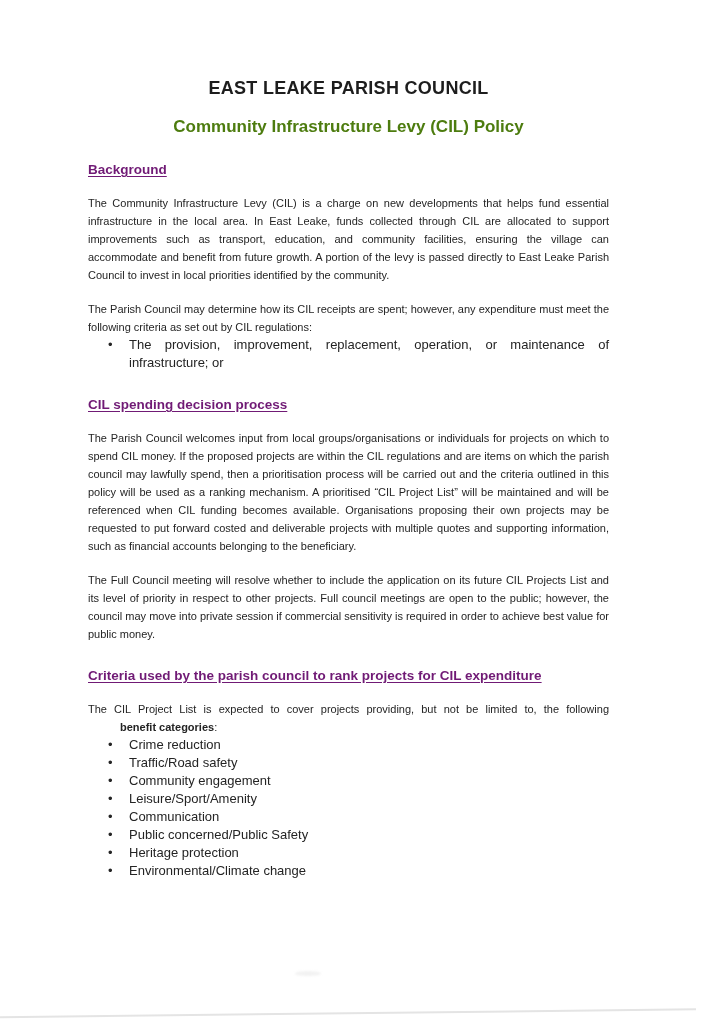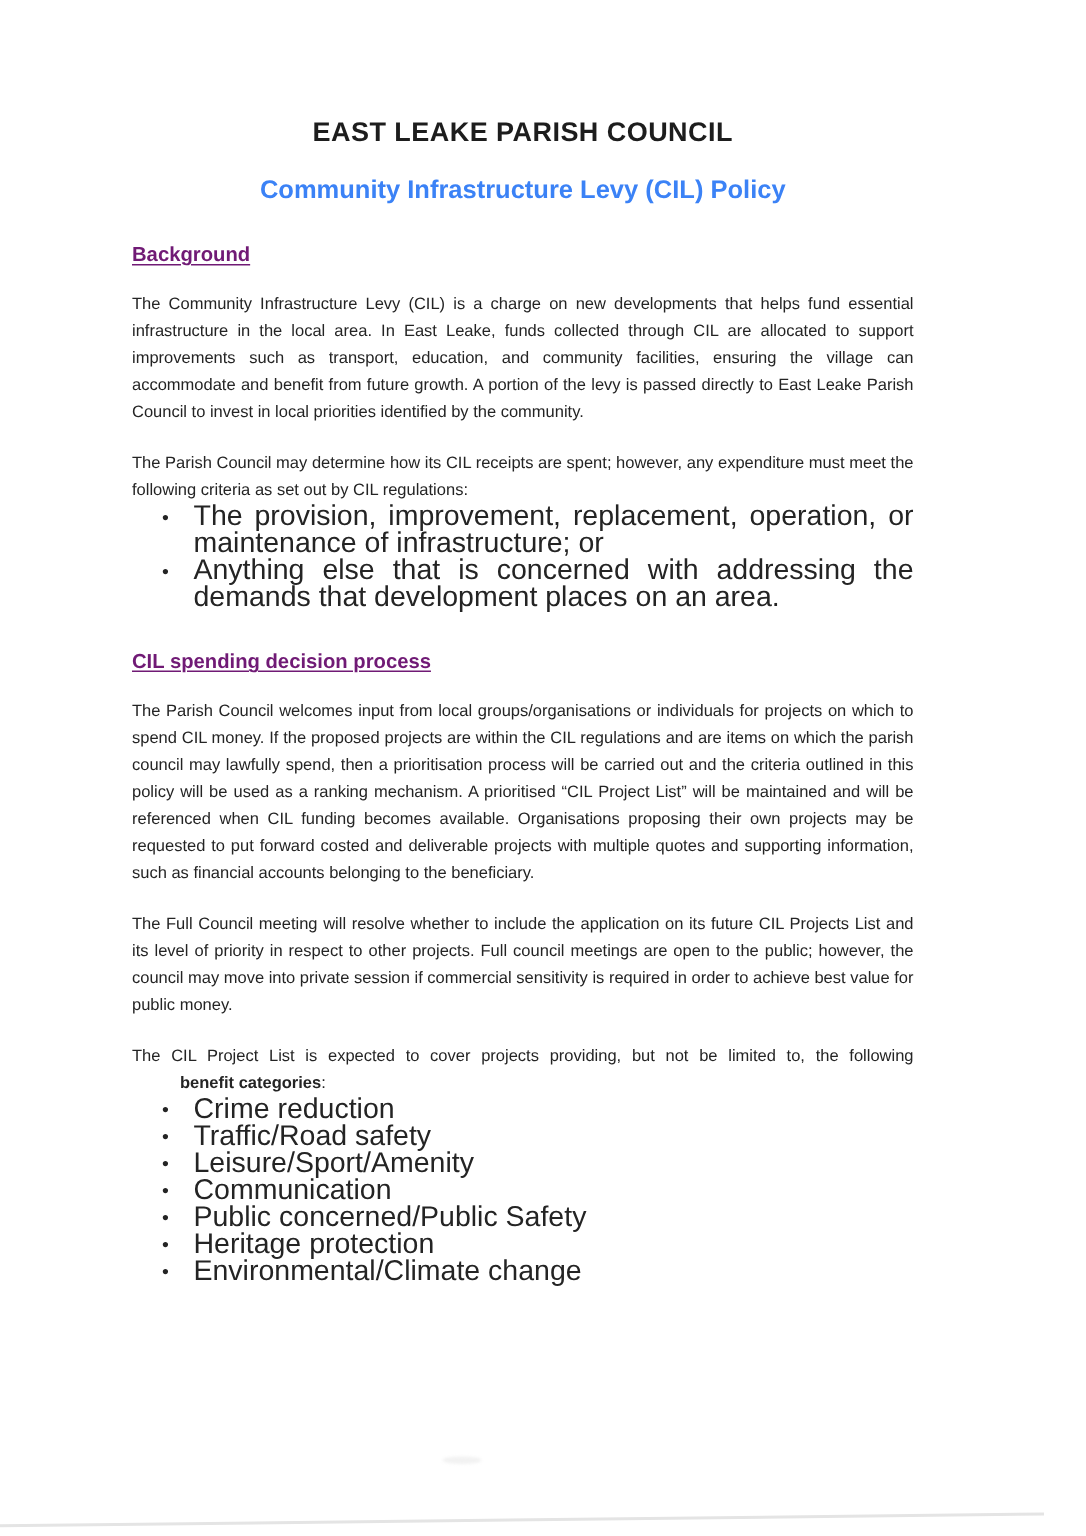--- a/index.html
+++ b/index.html
@@ -25,21 +25,21 @@
     font-weight: bold;
     letter-spacing: 0.3px;
     color: #1d1d1d;
   }
   .doc-subtitle {
     margin: 19px 0 0 0;
     text-align: center;
     font-size: 17px;
     line-height: 20px;
     font-weight: bold;
-    color: #3b82f6;
+    color: #4d7c0f;
   }
   .section-heading {
     margin: 24px 0 0 0;
     font-size: 13.5px;
     line-height: 17px;
     font-weight: bold;
     text-decoration: underline;
     text-underline-offset: 2px;
     color: #701a75;
   }
@@ -47,21 +47,21 @@
     margin: 16px 0 0 0;
     font-size: 11px;
     line-height: 18px;
     text-align: justify;
     color: #242424;
   }
   ul.bullets {
     list-style: none;
     margin: 0;
     padding: 0;
-    font-size: 19px;
+    font-size: 13px;
     line-height: 18px;
     color: #242424;
   }
   ul.bullets li {
     position: relative;
     padding-left: 41px;
     text-align: justify;
   }
   ul.bullets li::before {
     content: "\2022";
@@ -98,35 +98,36 @@
 
     <h1 class="doc-title">EAST LEAKE PARISH COUNCIL</h1>
     <h2 class="doc-subtitle">Community Infrastructure Levy (CIL) Policy</h2>
 
     <div>
       <h3 class="section-heading">Background</h3>
       <p class="para">The Community Infrastructure Levy (CIL) is a charge on new developments that helps fund essential infrastructure in the local area. In East Leake, funds collected through CIL are allocated to support improvements such as transport, education, and community facilities, ensuring the village can accommodate and benefit from future growth. A portion of the levy is passed directly to East Leake Parish Council to invest in local priorities identified by the community.</p>
       <p class="para">The Parish Council may determine how its CIL receipts are spent; however, any expenditure must meet the following criteria as set out by CIL regulations:</p>
       <ul class="bullets">
         <li>The provision, improvement, replacement, operation, or maintenance of infrastructure; or</li>
-        <li>Anything else that is concerned with addressing the demands that development places on an area.</li>
       </ul>
     </div>
 
     <div>
       <h3 class="section-heading">CIL spending decision process</h3>
       <p class="para">The Parish Council welcomes input from local groups/organisations or individuals for projects on which to spend CIL money. If the proposed projects are within the CIL regulations and are items on which the parish council may lawfully spend, then a prioritisation process will be carried out and the criteria outlined in this policy will be used as a ranking mechanism. A prioritised “CIL Project List” will be maintained and will be referenced when CIL funding becomes available. Organisations proposing their own projects may be requested to put forward costed and deliverable projects with multiple quotes and supporting information, such as financial accounts belonging to the beneficiary.</p>
       <p class="para">The Full Council meeting will resolve whether to include the application on its future CIL Projects List and its level of priority in respect to other projects. Full council meetings are open to the public; however, the council may move into private session if commercial sensitivity is required in order to achieve best value for public money.</p>
     </div>
 
     <div>
+      <h3 class="section-heading">Criteria used by the parish council to rank projects for CIL expenditure</h3>
       <p class="para"><span>The CIL Project List is expected to cover projects providing, but not be limited to, the following </span><span class="bold-inline">benefit categories</span><span>:</span></p>
       <ul class="bullets">
         <li>Crime reduction</li>
         <li>Traffic/Road safety</li>
+        <li>Community engagement</li>
         <li>Leisure/Sport/Amenity</li>
         <li>Communication</li>
         <li>Public concerned/Public Safety</li>
         <li>Heritage protection</li>
         <li>Environmental/Climate change</li>
       </ul>
     </div>
 
   </div>
 

